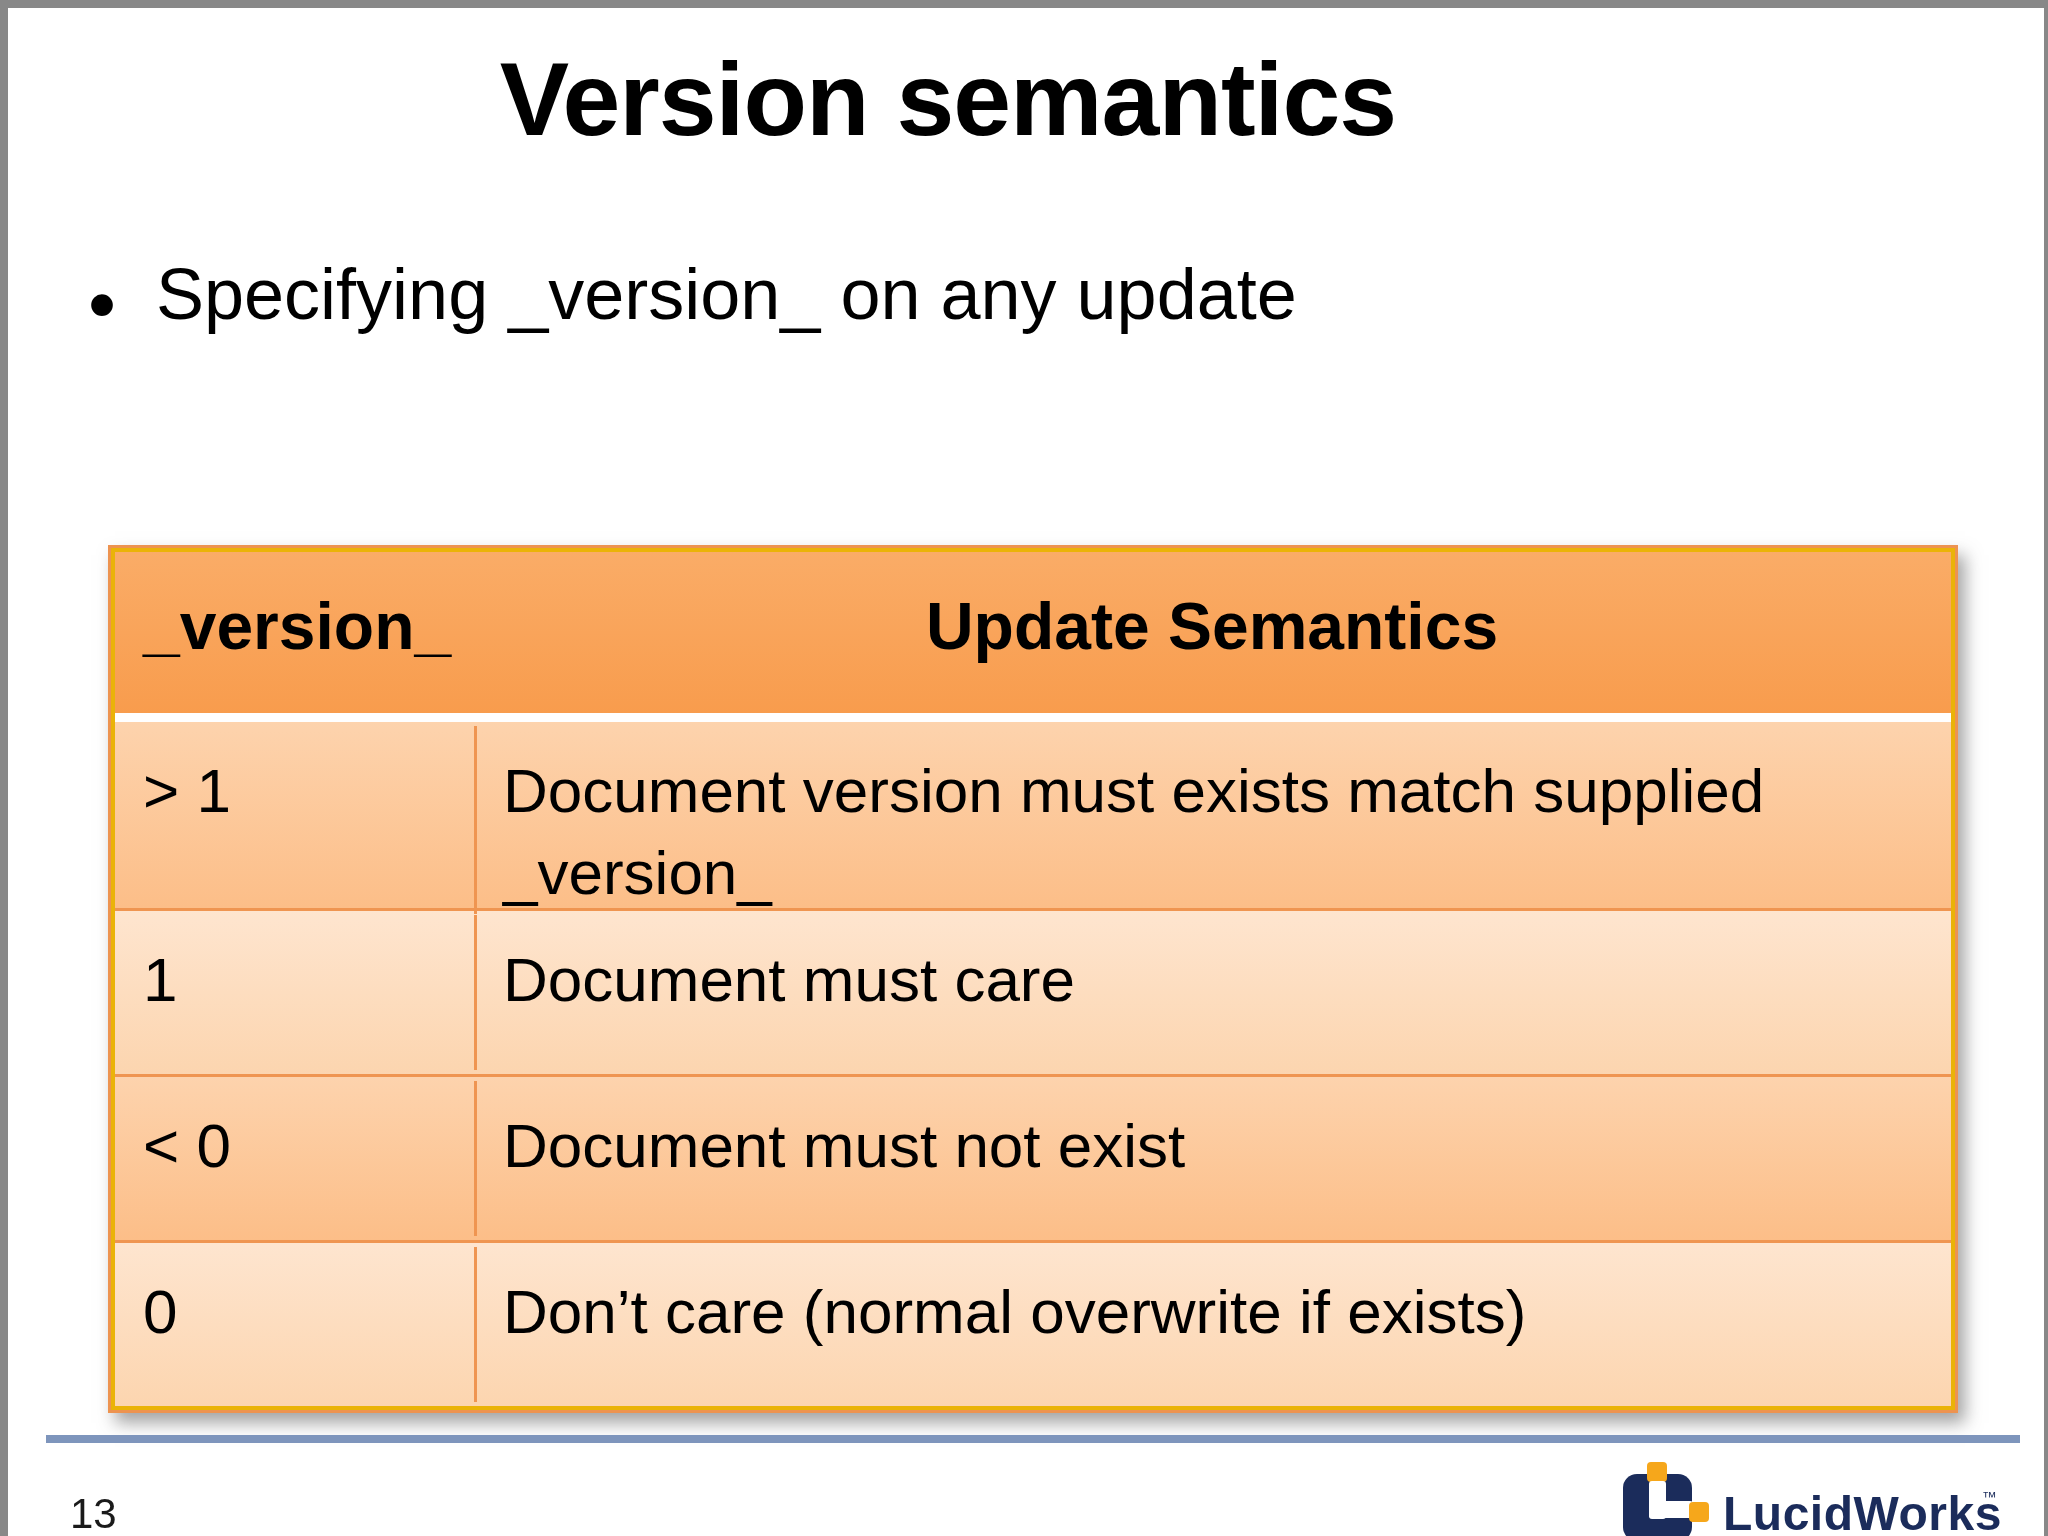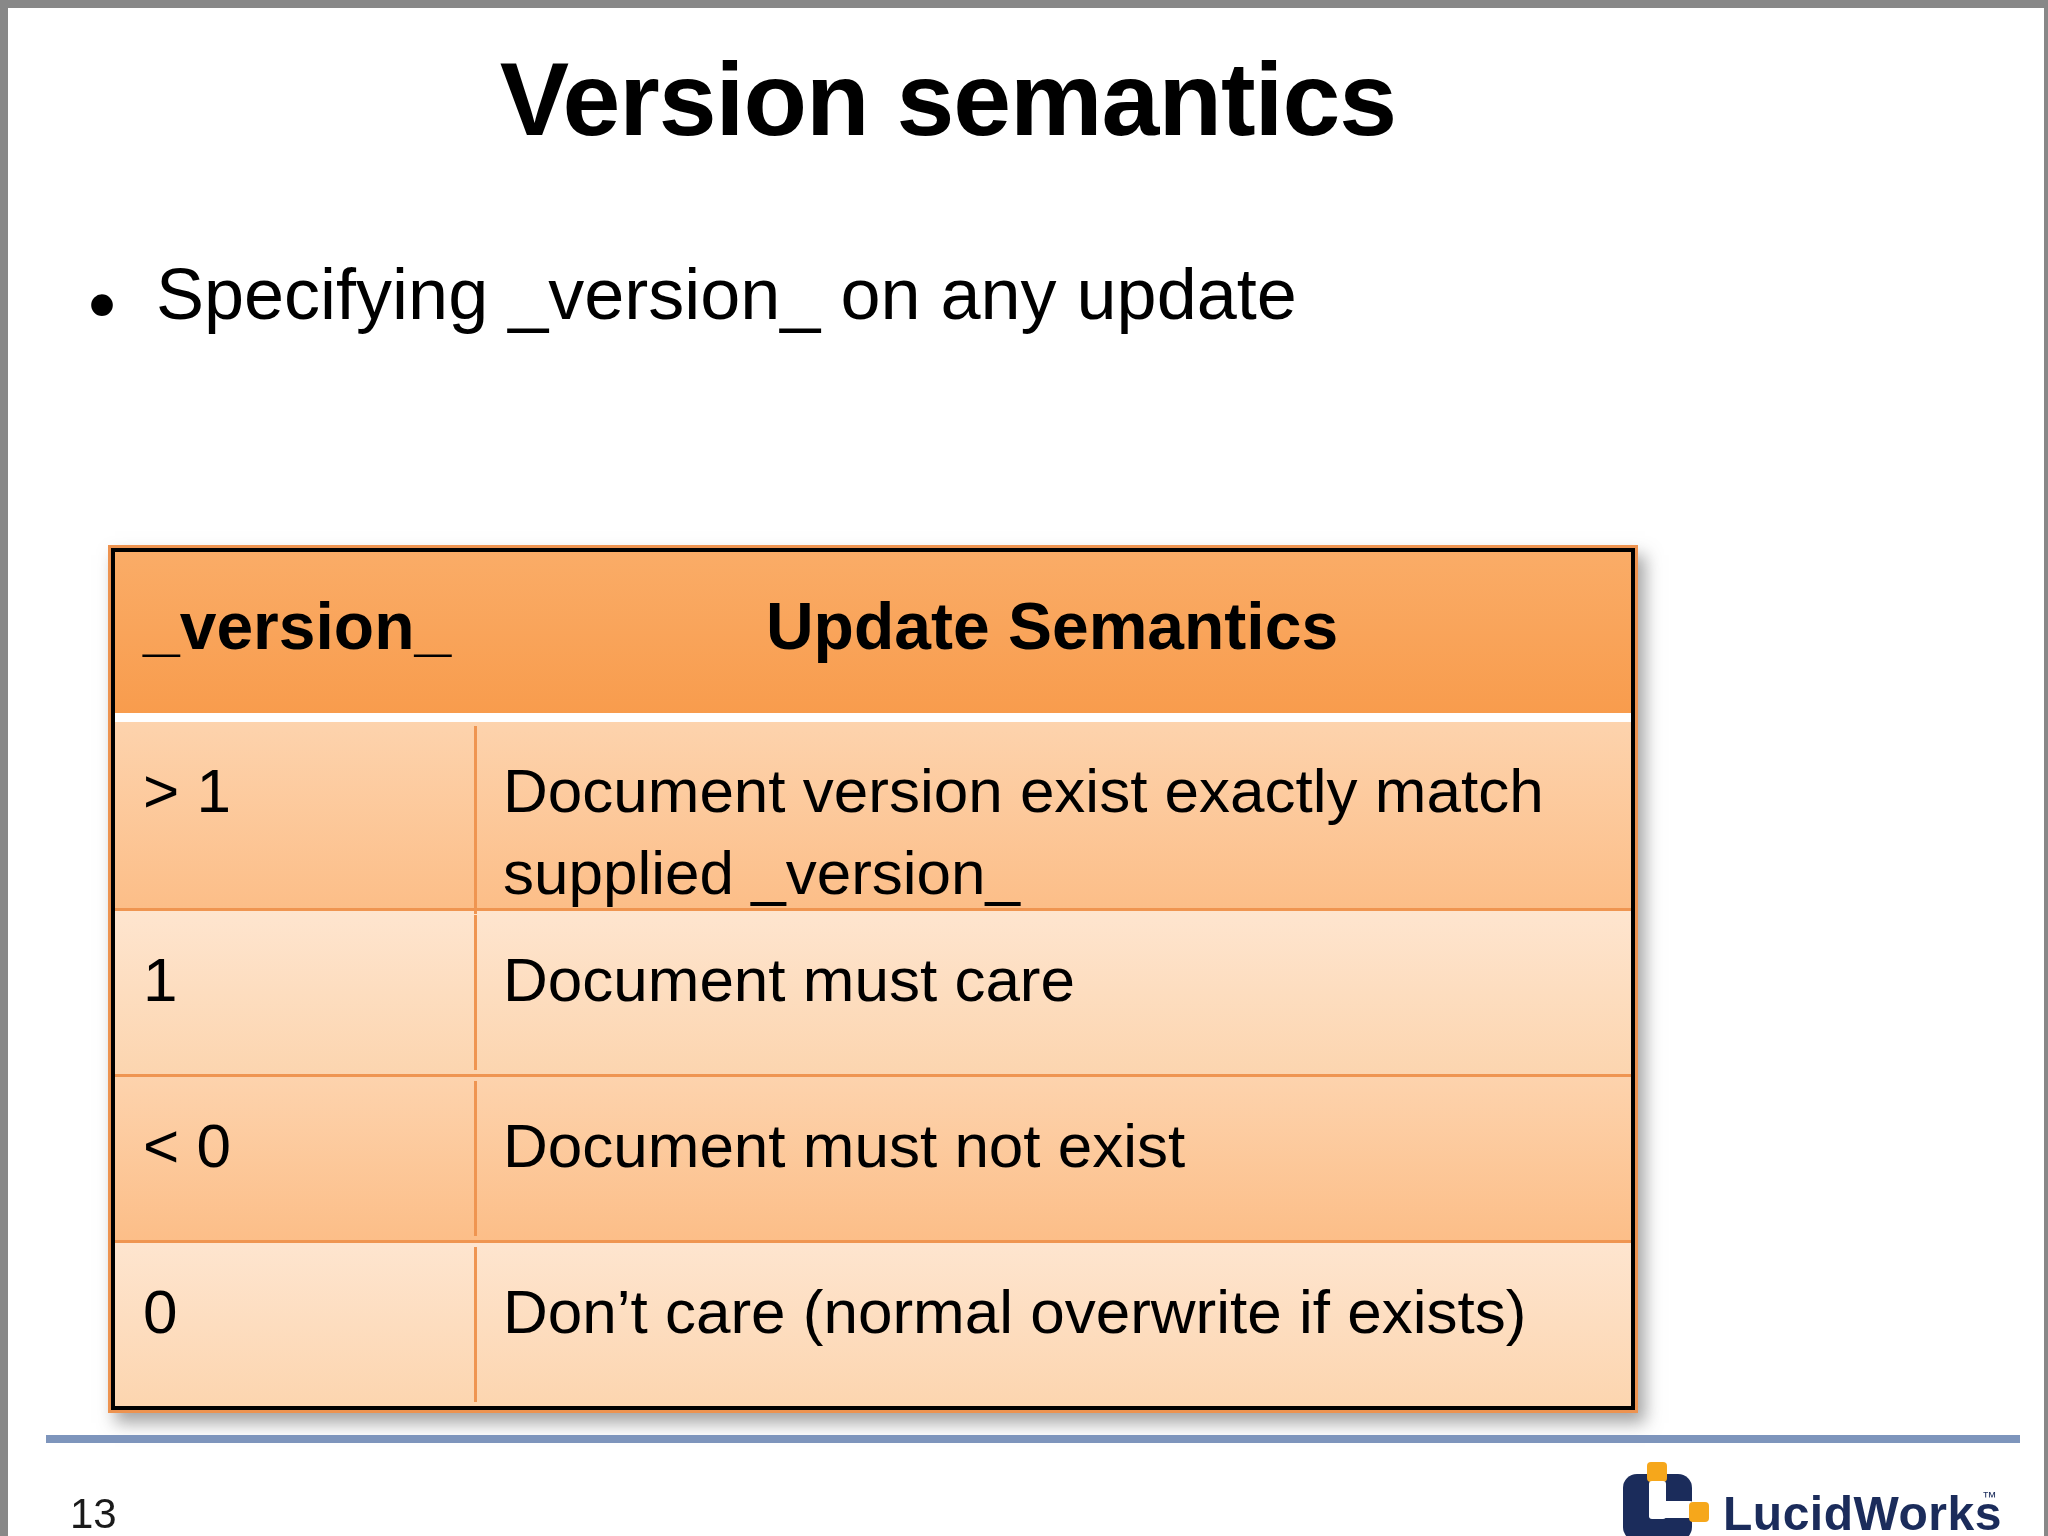--- a/index.html
+++ b/index.html
@@ -21,24 +21,24 @@
     position:absolute; left:76px; top:238px;
     font-size:80px; line-height:110px; color:#000;
   }
   .bullet-text {
     position:absolute; left:140px; top:222px;
     font-size:72px; line-height:113px; color:#000;
   }
 
   
   .vtable {
-    position:absolute; left:100px; top:537px; width:1530px;
+    position:absolute; left:100px; top:537px; width:1850px;
     border:3px solid #ED9350;
     box-shadow:7px 10px 16px rgba(90,90,90,0.55);
-    background:#000000;
+    background:#eab308;
   }
   .thead {
     display:grid; grid-template-columns:358px 1fr;
     height:161px;
     background:linear-gradient(180deg,#FAAC67 0%,#F89C4D 100%);
     font-size:66px; font-weight:bold; color:#000;
   }
   .thead .hc1 { padding:32px 0 0 24px; }
   .thead .hc2 { padding:32px 0 0 0; text-align:center; }
   .tgap { height:9px; background:#ffffff; }
@@ -108,21 +108,21 @@
 
   <div class="vtable">
     <div class="thead">
       <div class="hc1">_version_</div>
       <div class="hc2">Update Semantics</div>
     </div>
     <div class="tgap"></div>
 
     <div class="trow row-odd r1">
       <div class="c1">&gt; 1</div>
-      <div class="c2">Document version exist exactly match supplied _version_</div>
+      <div class="c2">Document version must exists match supplied _version_</div>
     </div>
     <div class="trow row-even r2">
       <div class="c1">1</div>
       <div class="c2">Document must care</div>
     </div>
     <div class="trow row-odd r3">
       <div class="c1">&lt; 0</div>
       <div class="c2">Document must not exist</div>
     </div>
     <div class="trow row-even r4">

